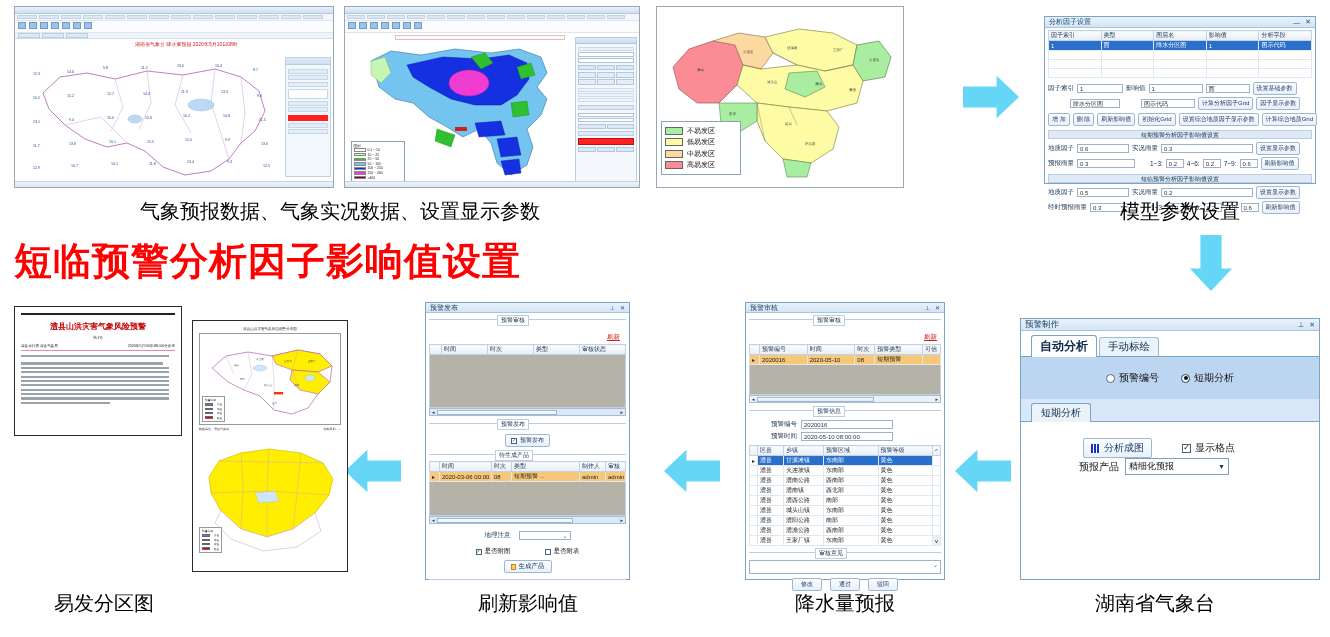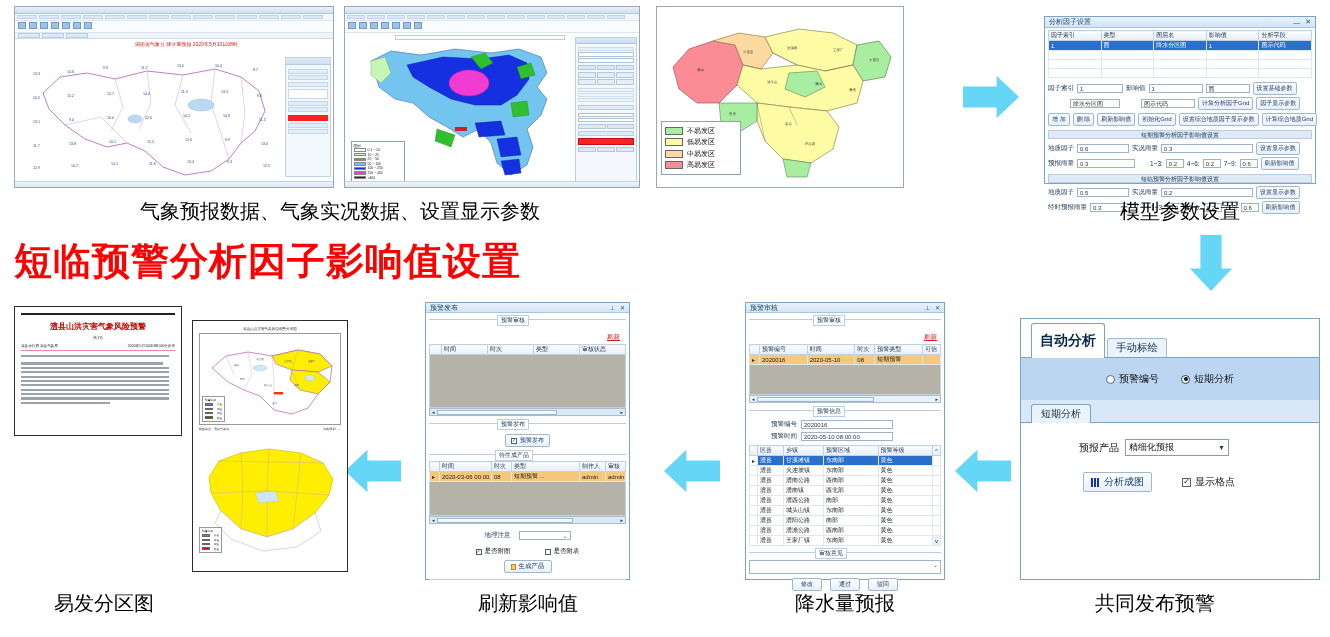--- a/index.html
+++ b/index.html
@@ -520,23 +520,29 @@
     </div>
   </div>
 </div>
 
 <div class="abs caption" style="left:130px; top:198px; width:420px;">气象预报数据、气象实况数据、设置显示参数</div>
 <div class="abs caption" style="left:1050px; top:198px; width:260px;">模型参数设置</div>
 
 <div class="abs arrow-down" style="left:1188px; top:235px;"></div>
 
 <div class="win" style="left:1020px; top:318px; width:300px; height:262px;">
+  <div class="win-tb">
+    <span class="t" style="font-size:8.5px">预警制作</span>
+    <span class="sp"></span>
+    <span class="b">⊥</span>
+    <span class="b">✕</span>
+  </div>
 
   <div style="display:flex; align-items:flex-end; padding:3px 0 0 10px; background:#ffffff; border-bottom:1px solid #7aa3c8;">
-    <div style="font-size:14px; font-weight:bold; color:#0a2a4a; padding:8px 8px; background:#ffffff;
+    <div style="font-size:12px; font-weight:bold; color:#0a2a4a; padding:2px 8px; background:#ffffff;
                 border:1px solid #7aa3c8; border-bottom:none; border-radius:3px 3px 0 0; position:relative; top:1px;">
       <span>自动分析</span>
     </div>
     <div style="font-size:10.5px; color:#0a2a4a; padding:2px 8px; background:#eaf2fa;
                 border:1px solid #9fbcd6; border-bottom:none; border-radius:3px 3px 0 0; margin-left:2px;">
       <span>手动标绘</span>
     </div>
   </div>
 
   <div style="background:#bcd6f2; padding:14px 0 14px 0; display:flex; justify-content:center; gap:22px; align-items:center;">
@@ -553,40 +559,40 @@
   </div>
 
   <div style="display:flex; align-items:flex-end; padding:3px 0 0 10px; background:#d9e8f8; border-bottom:1px solid #7aa3c8;">
     <div style="font-size:10px; color:#0a2a4a; padding:2px 9px; background:#eaf2fa;
                 border:1px solid #7aa3c8; border-bottom:none; border-radius:3px 3px 0 0; position:relative; top:1px;">
       <span>短期分析</span>
     </div>
   </div>
 
   <div style="background:#ffffff; padding:16px 0 8px 0;">
-    <div style="display:flex; align-items:center; gap:6px; margin:0 0 16px 58px;">
-      <span style="font-size:10px;color:#101010;white-space:nowrap;">预报产品</span>
-      <span style="border:1px solid #7f9fbf;background:#fff;font-size:9px;color:#111;padding:1px 3px;width:104px;
-                   display:flex;align-items:center;justify-content:space-between;">
-        <span>精细化预报</span>
-        <span style="font-size:7px;color:#335">▼</span>
-      </span>
-    </div>
     <div style="display:flex; align-items:center; gap:30px; margin-left:62px;">
       <span style="border:1px solid #9fb8d2;background:linear-gradient(#fdfeff,#e8f0fa);border-radius:2px;
                    padding:2px 7px;display:flex;align-items:center;gap:4px;">
         <span style="width:9px;height:9px;display:block;
                      background:repeating-linear-gradient(90deg,#1030c8 0 2px,#fff 2px 3px);"></span>
         <span style="font-size:10px;color:#103a6a;">分析成图</span>
       </span>
       <label style="display:flex;align-items:center;gap:4px;">
         <span style="width:9px;height:9px;border:1px solid #44647f;background:#fff;display:flex;
                      align-items:center;justify-content:center;font-size:8px;color:#101010;line-height:1;">✓</span>
         <span style="font-size:10px;color:#101010;">显示格点</span>
       </label>
+    </div>
+    <div style="display:flex; align-items:center; gap:6px; margin:0 0 16px 58px;">
+      <span style="font-size:10px;color:#101010;white-space:nowrap;">预报产品</span>
+      <span style="border:1px solid #7f9fbf;background:#fff;font-size:9px;color:#111;padding:1px 3px;width:104px;
+                   display:flex;align-items:center;justify-content:space-between;">
+        <span>精细化预报</span>
+        <span style="font-size:7px;color:#335">▼</span>
+      </span>
     </div>
   </div>
 </div>
 
 <div class="abs arrow-left" style="left:955px; top:448px;"></div>
 
 <div class="win" style="left:745px; top:302px; width:200px; height:278px;">
   <div class="win-tb" style="height:10px;">
     <span class="t">预警审核</span>
     <span class="sp"></span>
@@ -958,13 +964,13 @@
           <span class="sw" style="width:8px;height:2.4px;background:#ff0000;border-color:#666"></span>
           <span class="tx" style="font-size:2.6px">红色</span>
         </div>
     </div>
   </div>
 </div>
 
 <div class="abs caption" style="left:14px; top:590px; width:180px;">易发分区图</div>
 <div class="abs caption" style="left:408px; top:590px; width:240px;">刷新影响值</div>
 <div class="abs caption" style="left:725px; top:590px; width:240px;">降水量预报</div>
-<div class="abs caption" style="left:1005px; top:590px; width:300px;">共同发布预警</div>
+<div class="abs caption" style="left:1005px; top:590px; width:300px;">湖南省气象台</div>
 
 </body></html>

